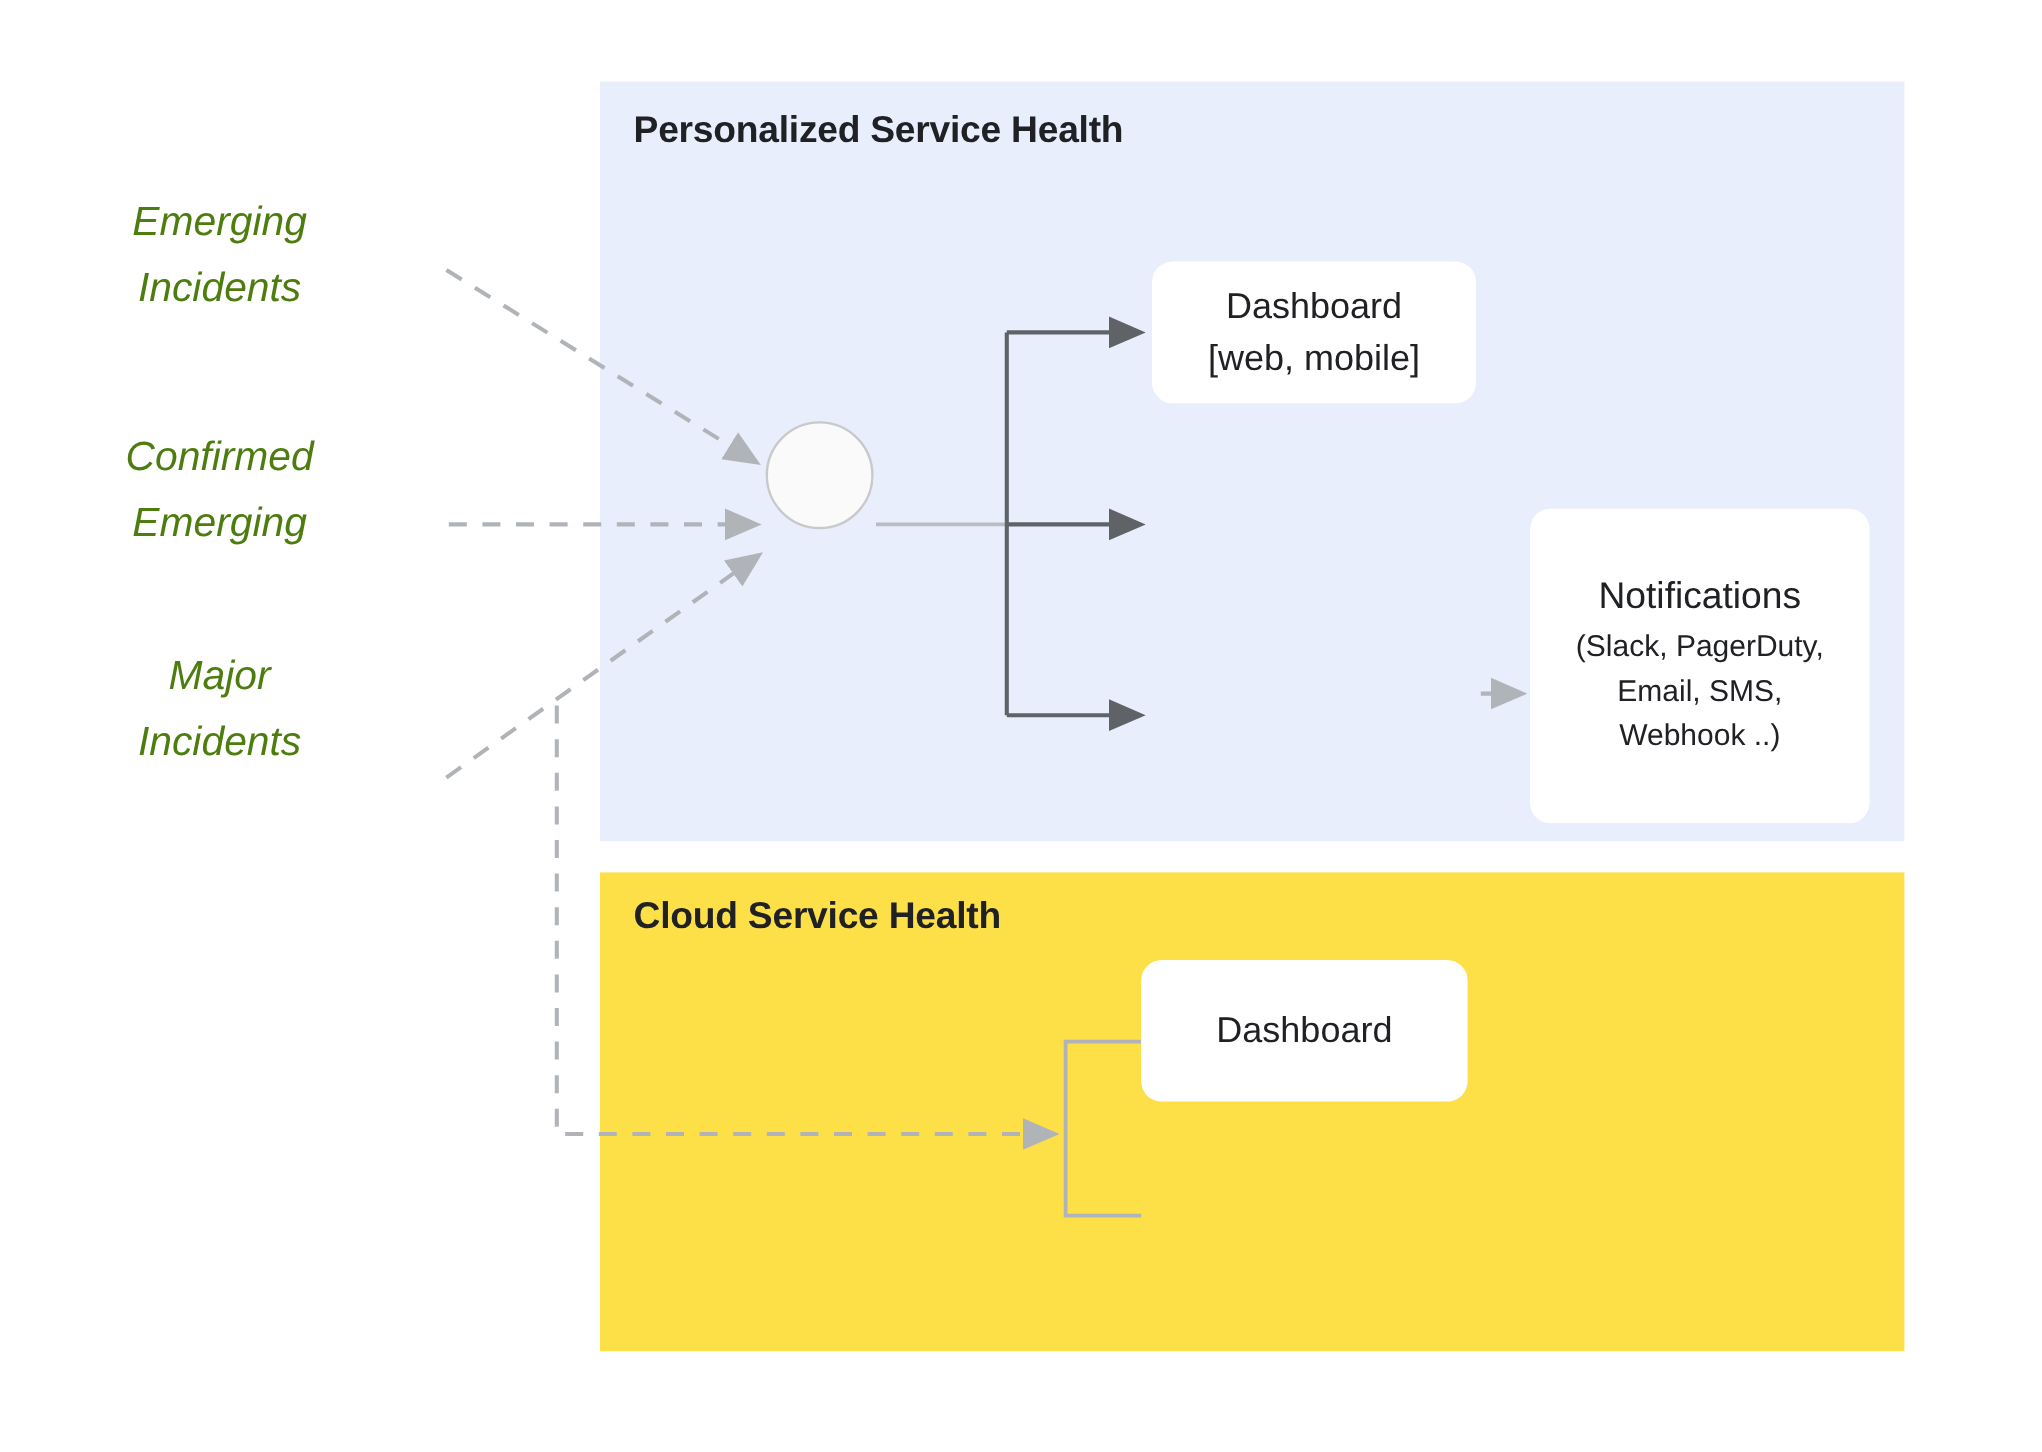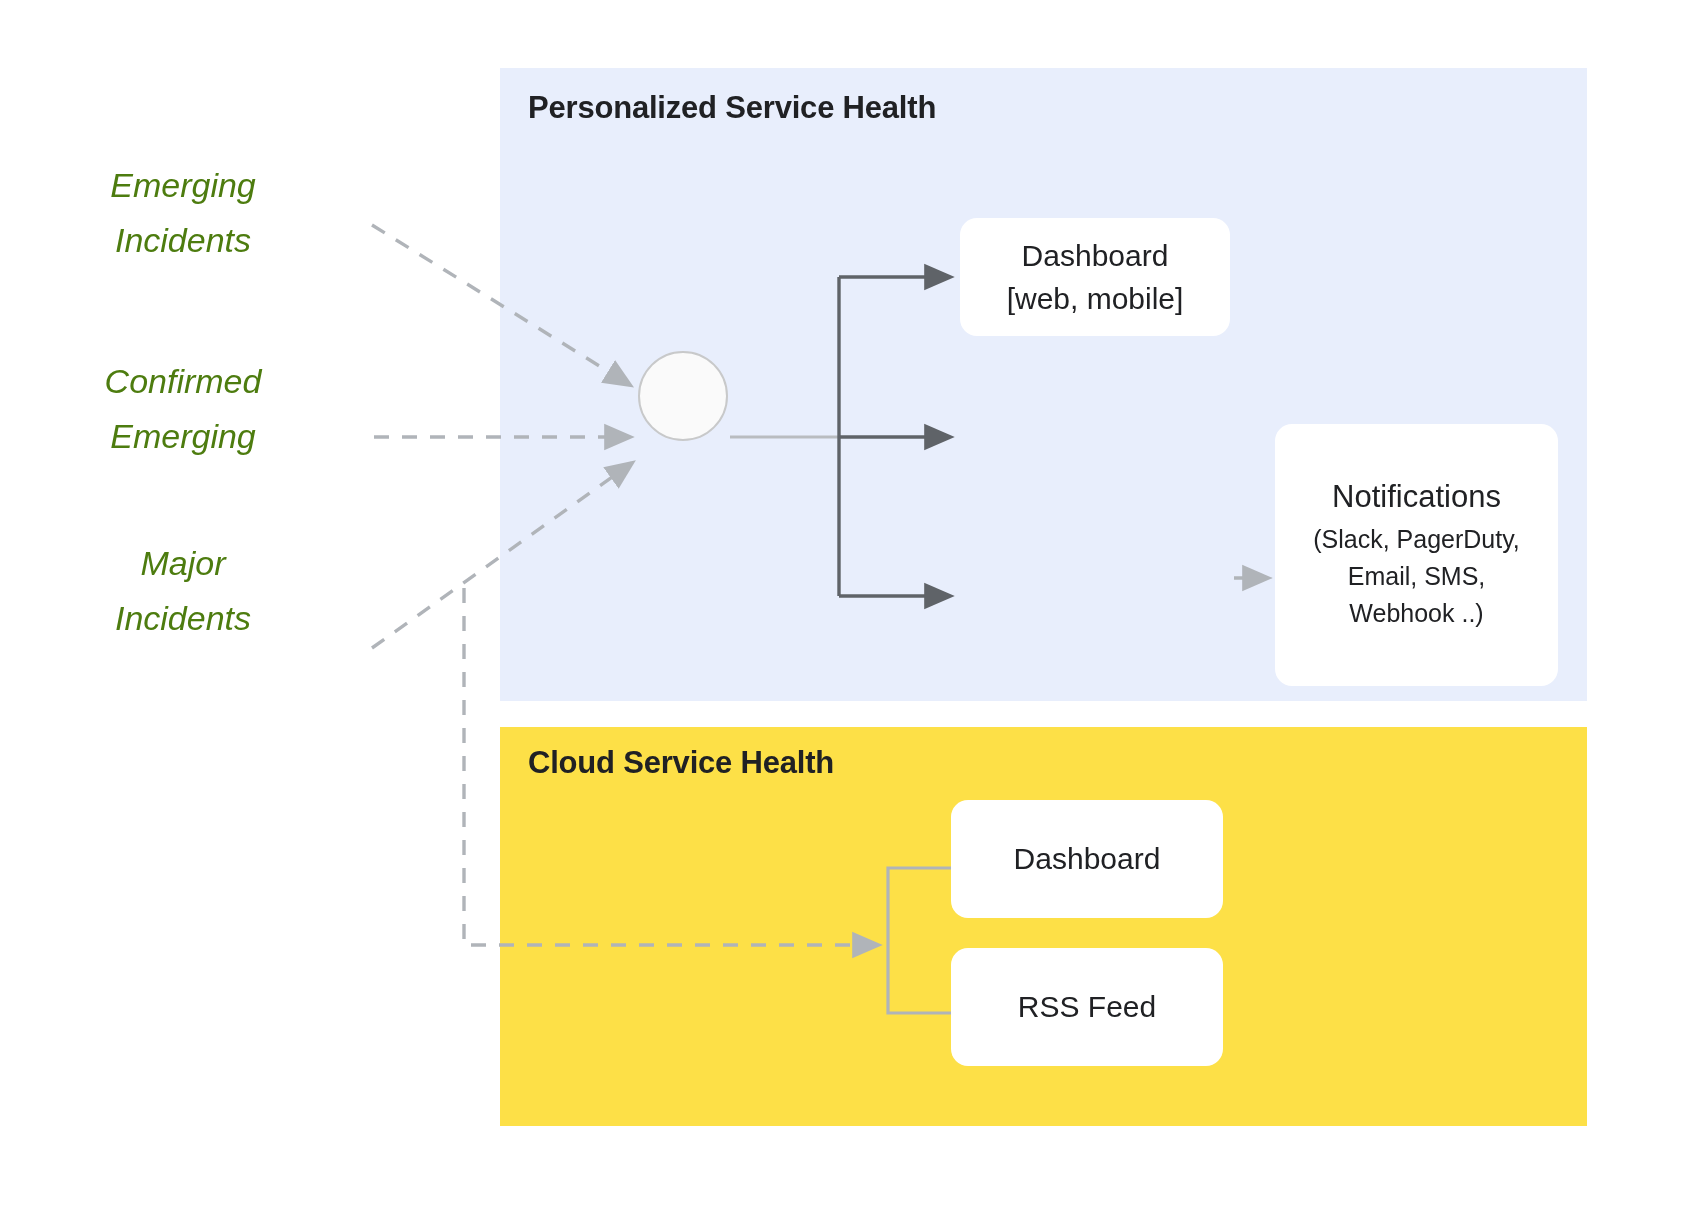--- a/index.html
+++ b/index.html
@@ -196,15 +196,14 @@
 
   <div class="node-box" id="box-notifications">
     <div class="notif-title">Notifications</div>
     <div class="notif-sub">(Slack, PagerDuty,
 Email, SMS,
 Webhook ..)</div>
   </div>
 
   <div class="node-box" id="box-csh-dashboard">Dashboard</div>
 
-  <div class="node-box" id="box-csh-rss">RSS Feed</div>
 
 </div>
 
 </body></html>

